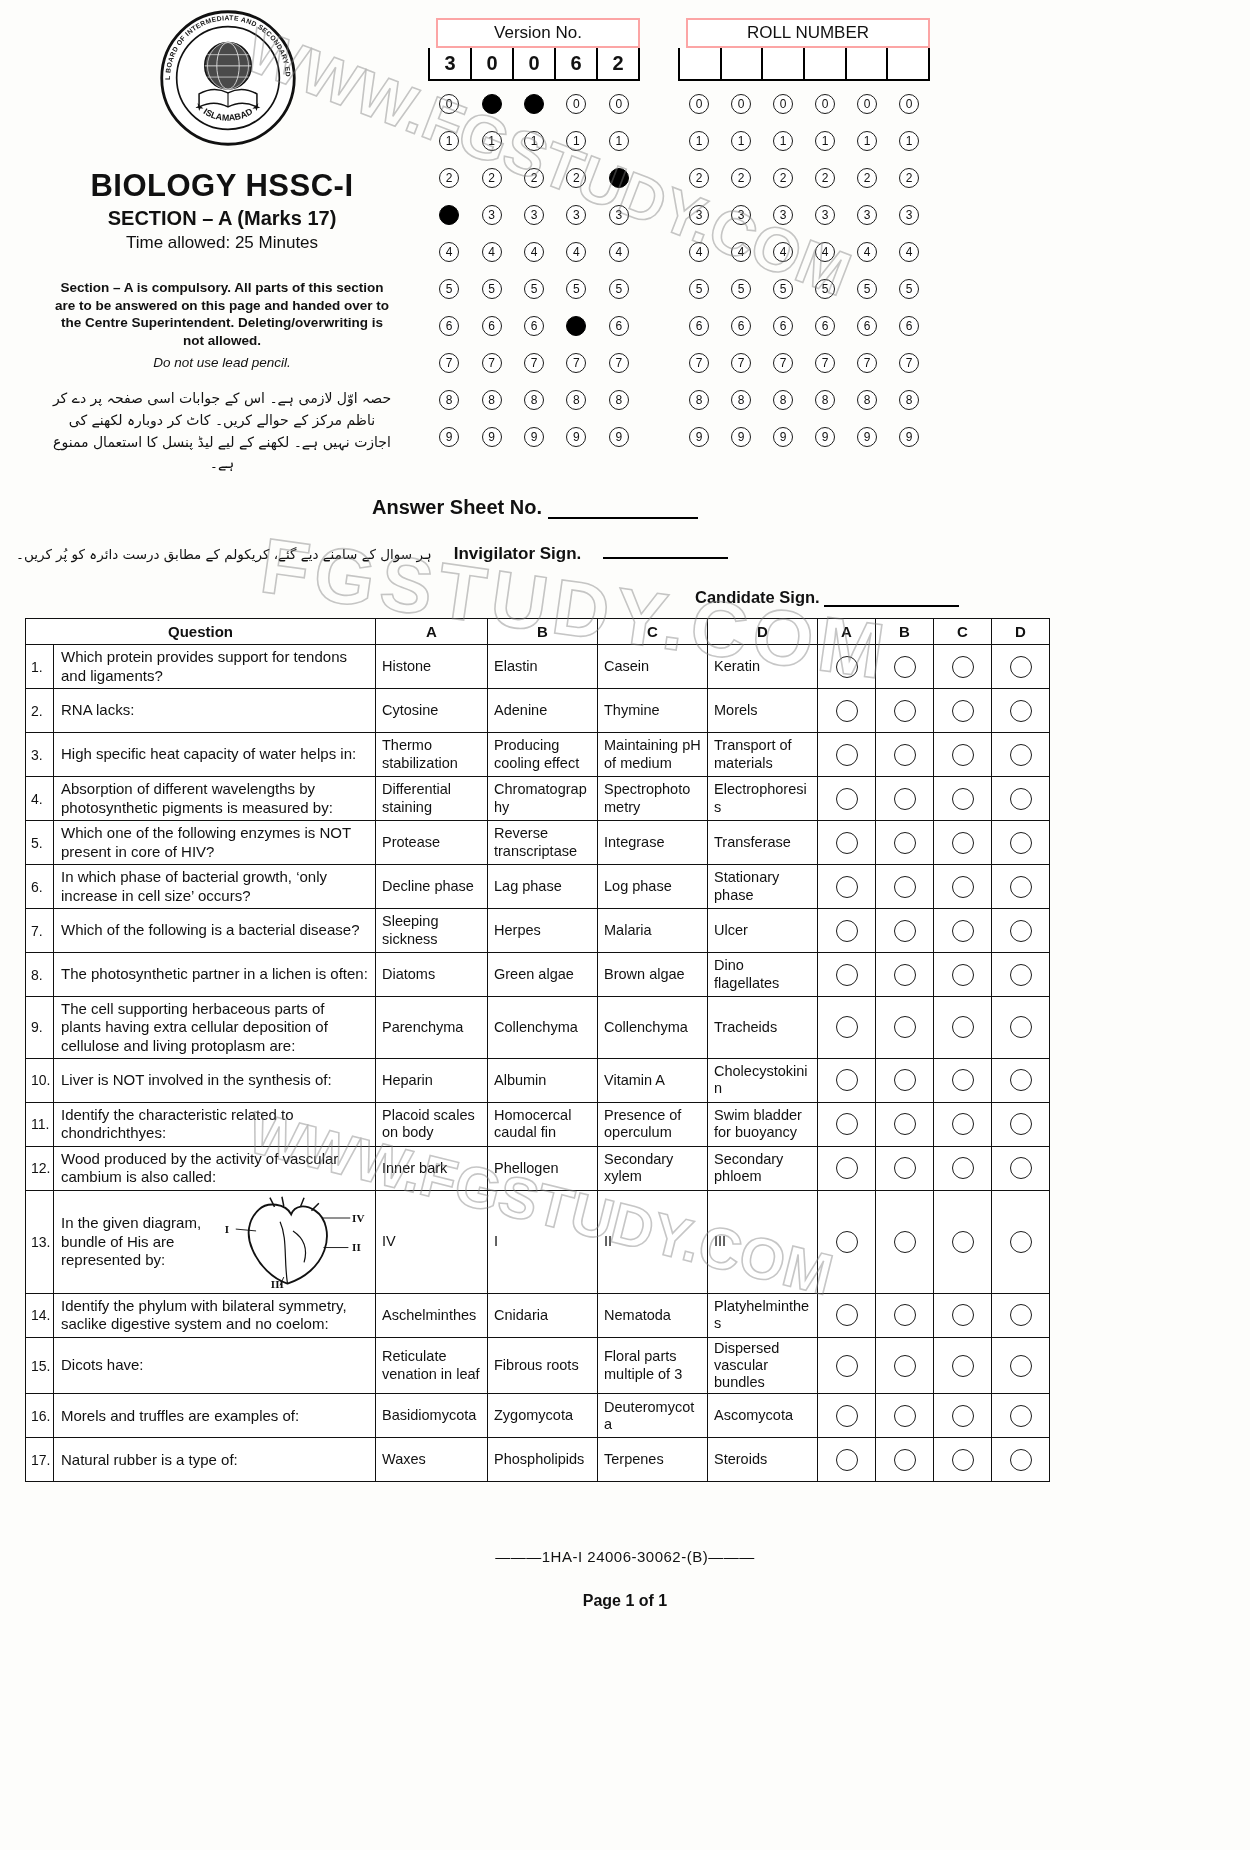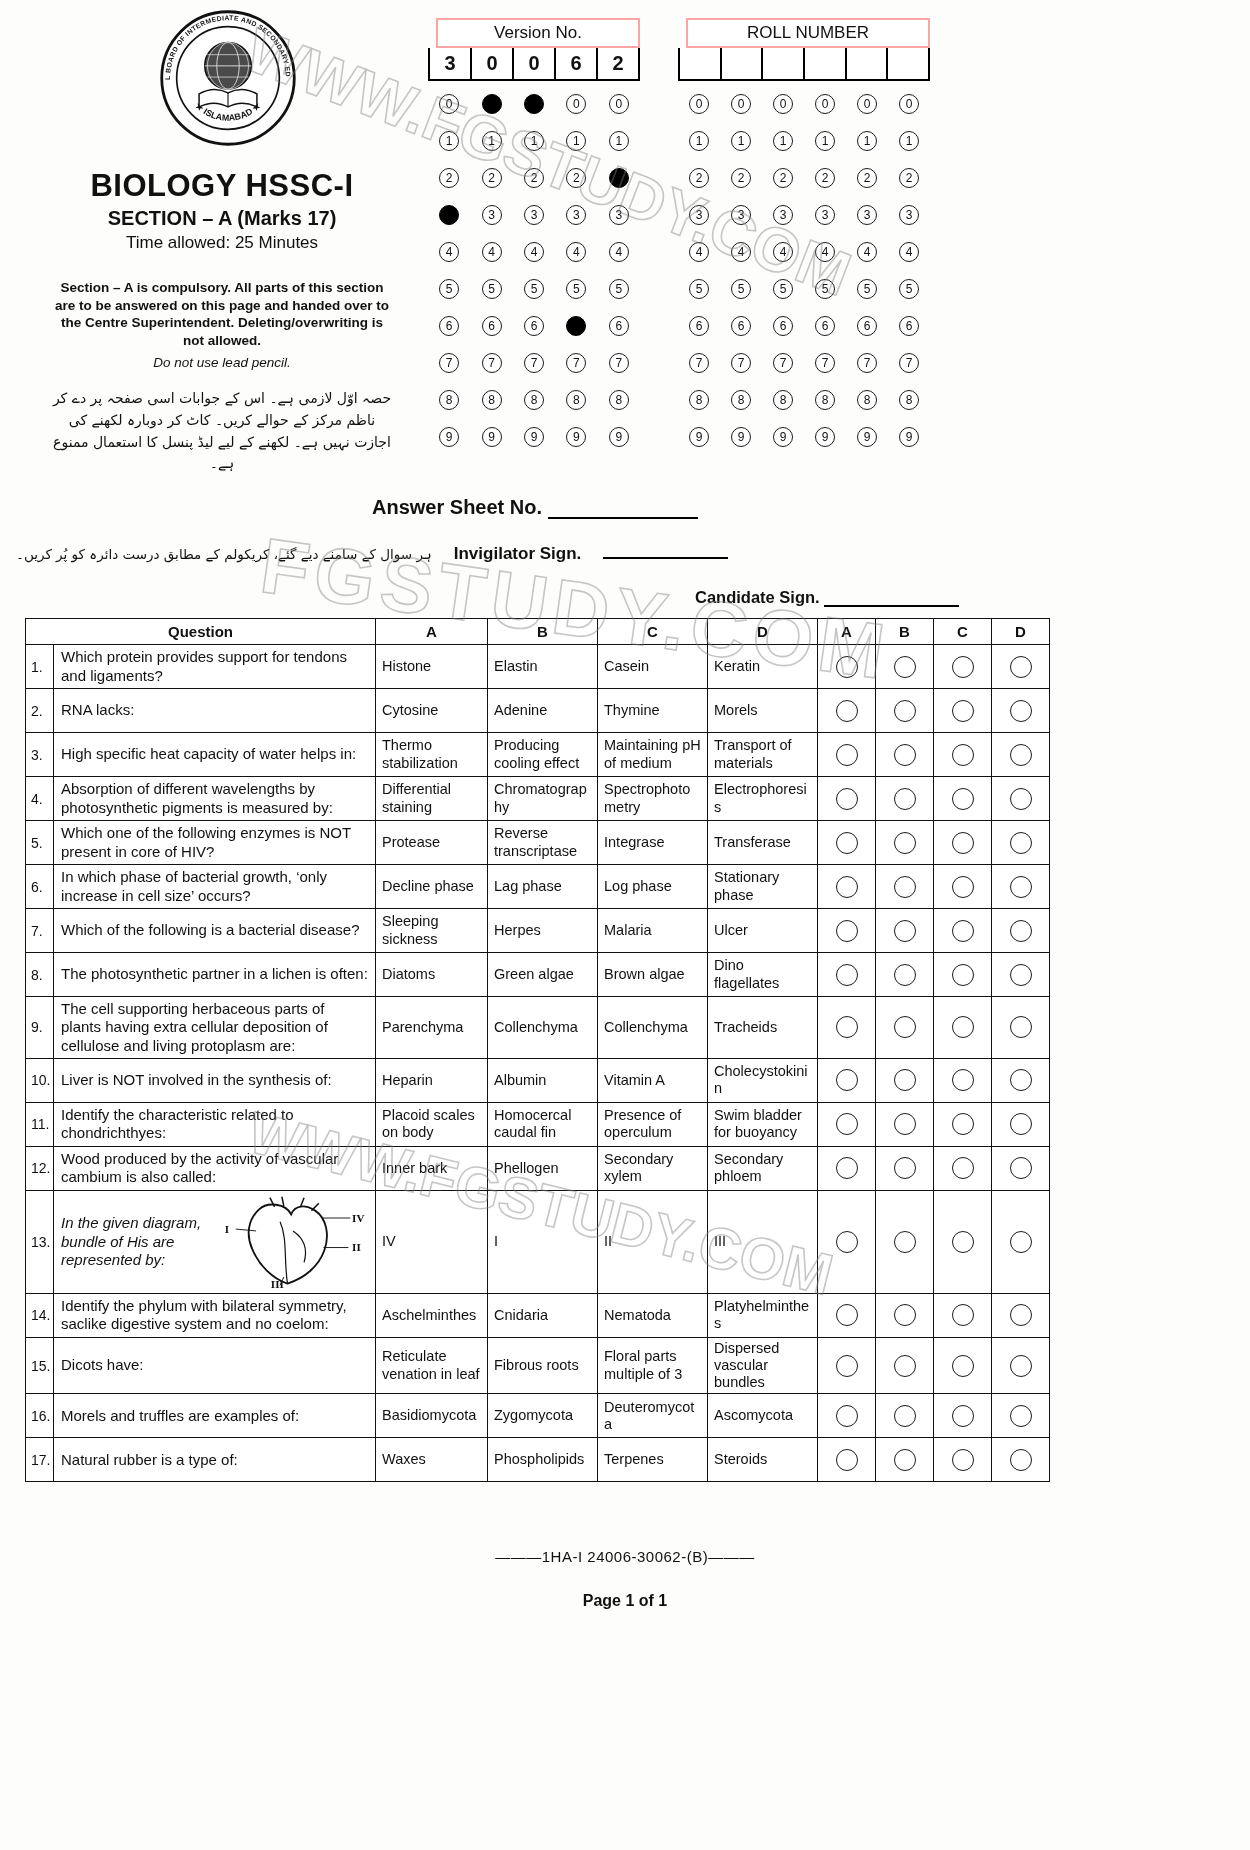--- a/index.html
+++ b/index.html
@@ -73,21 +73,21 @@
   }
   .qtable th, .qtable td { border:1.5px solid #111; }
   .qtable th { font-size:15px; font-weight:bold; height:26px; padding:2px; }
   .qtable td { vertical-align:middle; }
   td.qnum  { font-size:14px; text-align:left; padding:3px 2px 3px 5px; height:44px; vertical-align:middle; }
   td.qtext { font-size:15px; padding:3px 7px; line-height:1.22; }
   td.opt   { font-size:14.5px; padding:2px 6px; line-height:1.18; word-wrap:break-word; }
   td.bub   { text-align:center; }
   .ans-bubble { width:22px; height:22px; border:1.9px solid #1c1c1c; border-radius:50%; margin:0 auto; background:#fff; }
   .qflex { display:flex; align-items:center; gap:6px; }
-  .qflex span { flex:1 1 auto;font-style:italic; }
+  .qflex span { flex:1 1 auto; }
   .heart-svg { flex:0 0 auto; width:150px; height:96px; }
   .heart-svg text { font-size:12px; font-weight:bold; fill:#111; font-family:"Liberation Serif",serif; }
 
   
   .footer-code { position:absolute; top:1548px; width:100%; text-align:center; font-size:15px; letter-spacing:.5px; }
   .footer-page { position:absolute; top:1592px; width:100%; text-align:center; font-size:16px; font-weight:bold; }
 </style>
 </head>
 <body>
 

